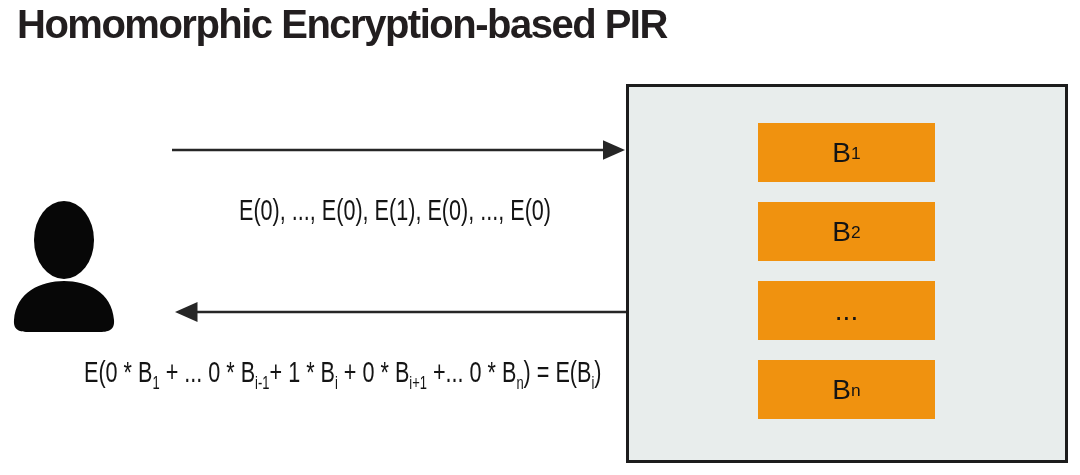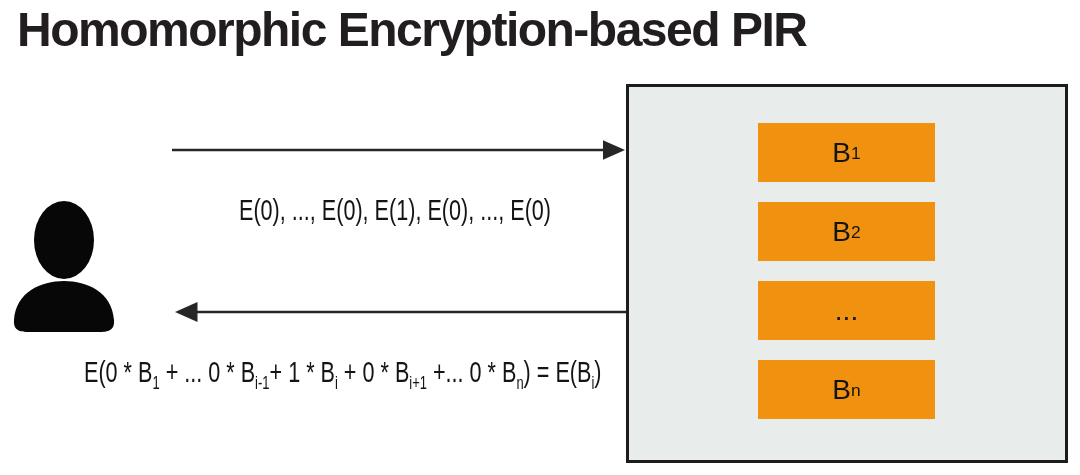--- a/index.html
+++ b/index.html
@@ -7,21 +7,21 @@
     width: 1080px; height: 475px;
     position: relative;
     background: var(--background, #ffffff);
     font-family: "Liberation Sans", sans-serif;
     overflow: hidden;
     color: var(--body-text, #141414);
   }
   .slide-title {
     position: absolute;
     left: 17px; top: 2px;
-    font-size: 48px;
+    font-size: 40px;
     font-weight: 700;
     letter-spacing: -1.5px;
     color: var(--title-text, #221e1f);
     white-space: nowrap;
   }
   .person {
     position: absolute;
     left: 9px; top: 201px;
     width: 110px; height: 132px;
   }

